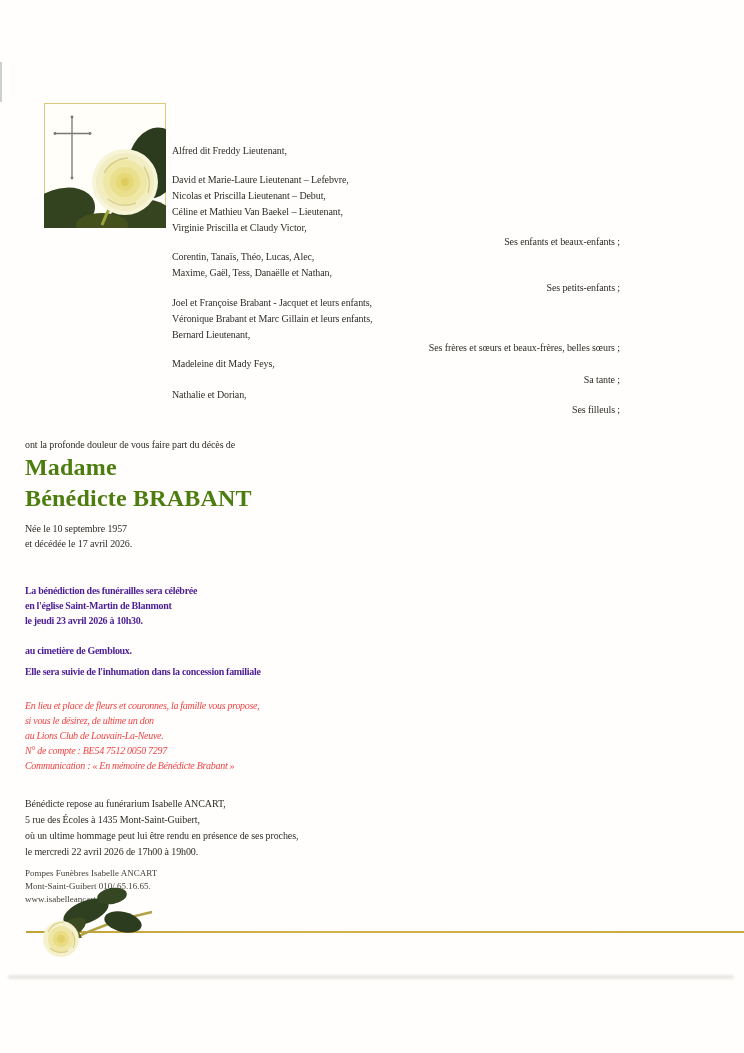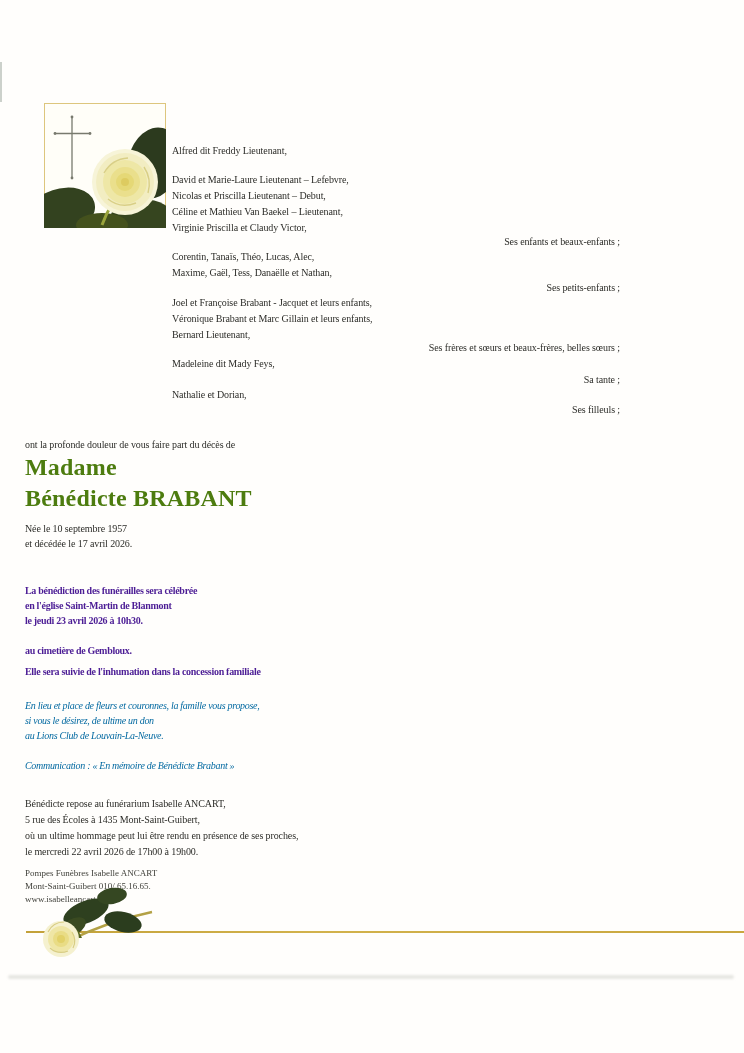--- a/index.html
+++ b/index.html
@@ -10,21 +10,21 @@
     background:#fffefc;
     overflow:hidden;
     font-family:"Liberation Serif","DejaVu Serif",serif;
     color:#2d2d29;
   }
   .txt{position:absolute;white-space:nowrap;font-size:10px;line-height:15px;letter-spacing:-0.1px;}
   .nm{left:172px;}
   .rel{left:25px;width:595px;text-align:right;}
   .cen{left:25px;width:720px;text-align:left;white-space:normal;}
   .b{font-weight:bold;color:#4c1d95;letter-spacing:-0.3px;}
-  .i{font-style:italic;letter-spacing:-0.3px;color:#0369a1;}
+  .i{font-style:italic;letter-spacing:-0.3px;color:#ef4444;}
   .big{font-size:24px;font-weight:bold;letter-spacing:0.2px;color:#4d7c0f;}
   .ft{left:25px;width:593px;text-align:left;font-size:9px;line-height:12px;color:#42423c;letter-spacing:0;}
   .photo{position:absolute;left:44px;top:103px;width:122px;height:125px;}
   .bottom-rose{position:absolute;left:28px;top:882px;width:130px;height:78px;z-index:3;}
   .gold-line{position:absolute;left:26px;top:931px;width:718px;height:2px;
     background:linear-gradient(90deg,#c3a139,#d2b24c 40%,#c9a73e);z-index:2;}
   .shadow-bottom{position:absolute;left:8px;top:975px;width:726px;height:4px;
     background:#e7e7e3;filter:blur(1.2px);border-radius:2px;}
   .edge-mark{position:absolute;left:0;top:62px;width:2px;height:40px;background:#ccd1cb;}
 </style>
@@ -91,20 +91,21 @@
 
   <div class="txt cen b" style="top:583px">La bénédiction des funérailles sera célébrée</div>
   <div class="txt cen b" style="top:598px">en l'église Saint-Martin de Blanmont</div>
   <div class="txt cen b" style="top:613px">le jeudi 23 avril 2026 à 10h30.</div>
   <div class="txt cen b" style="top:664px">Elle sera suivie de l'inhumation dans la concession familiale</div>
   <div class="txt cen b" style="top:643px">au cimetière de Gembloux.</div>
 
   <div class="txt cen i" style="top:698px">En lieu et place de fleurs et couronnes, la famille vous propose,</div>
   <div class="txt cen i" style="top:713px">si vous le désirez, de ultime un don</div>
   <div class="txt cen i" style="top:728px">au Lions Club de Louvain-La-Neuve.</div>
+  <div class="txt cen i" style="top:743px">N° de compte : BE54 7512 0050 7297</div>
   <div class="txt cen i" style="top:758px">Communication : « En mémoire de Bénédicte Brabant »</div>
 
   <div class="txt cen" style="top:796px">Bénédicte repose au funérarium Isabelle ANCART,</div>
   <div class="txt cen" style="top:812px">5 rue des Écoles à 1435 Mont-Saint-Guibert,</div>
   <div class="txt cen" style="top:828px">où un ultime hommage peut lui être rendu en présence de ses proches,</div>
   <div class="txt cen" style="top:844px">le mercredi 22 avril 2026 de 17h00 à 19h00.</div>
 
   <div class="txt ft" style="top:867px">Pompes Funèbres Isabelle ANCART</div>
   <div class="txt ft" style="top:880px">Mont-Saint-Guibert 010/ 65.16.65.</div>
   <div class="txt ft" style="top:893px">www.isabelleancart.be</div>

